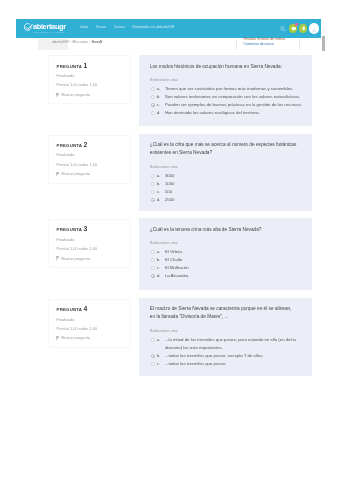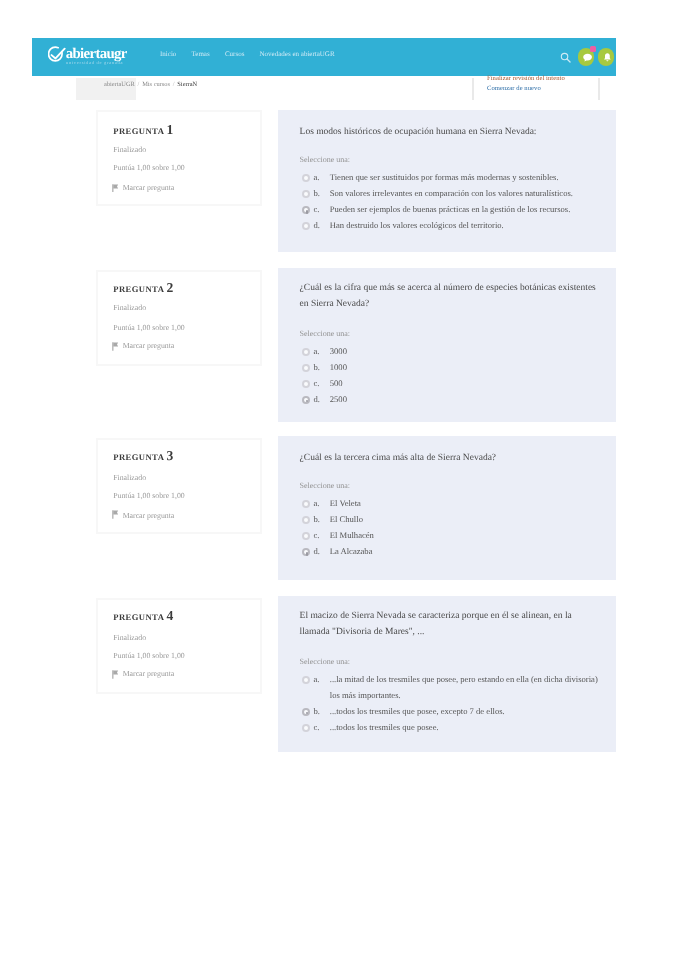--- a/index.html
+++ b/index.html
@@ -1,17 +1,17 @@
 <!DOCTYPE html>
 <html><head>
 <meta charset="utf-8">
 <style>
   * { box-sizing: border-box; margin:0; padding:0; }
   html,body { width:340px; height:480px; background:#ffffff; font-family:"Liberation Sans", sans-serif; -webkit-font-smoothing:antialiased; }
-  .page { position:relative; width:308px; height:480px; overflow:hidden; background:#fff;font-family:Liberation Serif, serif; }
+  .page { position:relative; width:340px; height:480px; overflow:hidden; background:#fff; }
 
   
   .navbar { position:absolute; left:16px; top:19.4px; width:305px; height:18.2px; background:#31b0d5; }
   .logo { position:absolute; left:8px; top:3.6px; display:flex; align-items:flex-start; }
   .logo-mark { width:8.6px; height:8.6px; margin-top:0.4px; }
   .logo-word { display:flex; flex-direction:column; margin-left:0.3px; }
   .logo-text { color:#fff; font-weight:bold; font-size:7.4px; line-height:7px; letter-spacing:-0.32px; }
   .logo-sub { color:#a7d9ec; font-size:2.2px; line-height:2.4px; letter-spacing:0.35px; margin-top:0.6px; transform:scaleX(1.02); transform-origin:left;}
   .nav-items { position:absolute; left:64px; top:3.2px; display:flex; align-items:center; }
   .nav-item { color:#cfeaf5; font-size:3.5px; line-height:8px; margin-right:7.6px; white-space:nowrap; }

